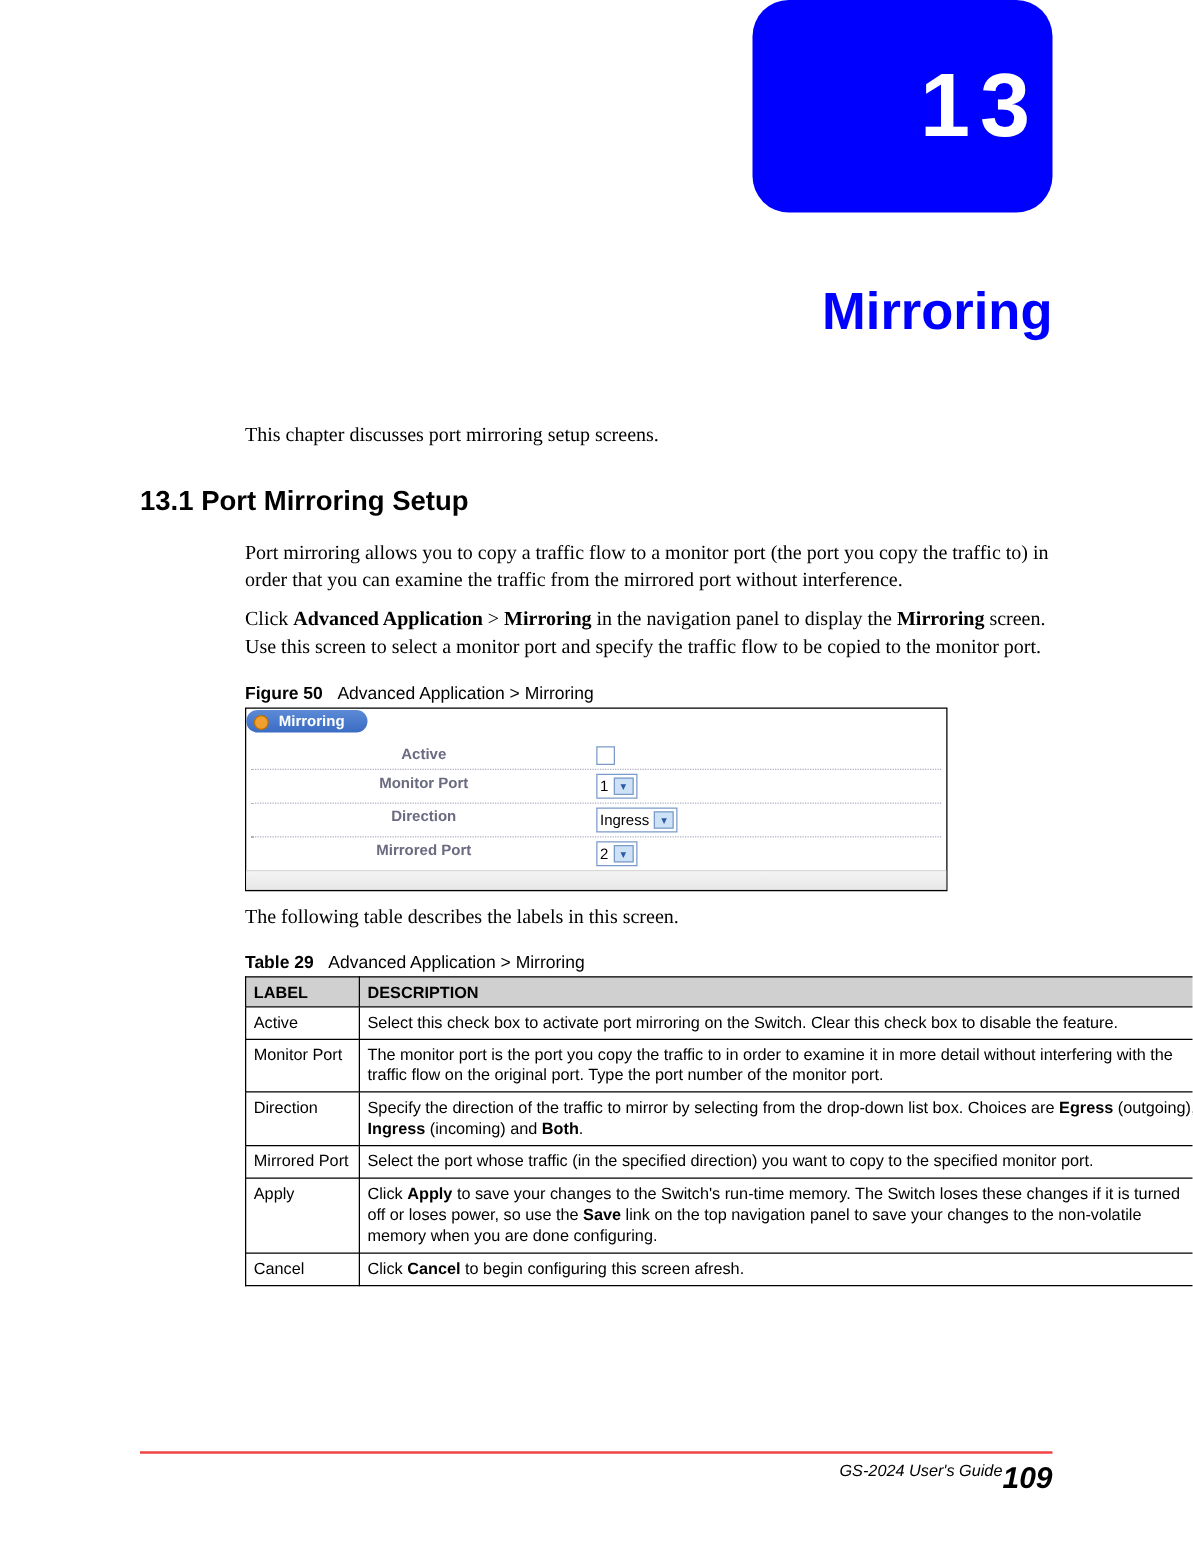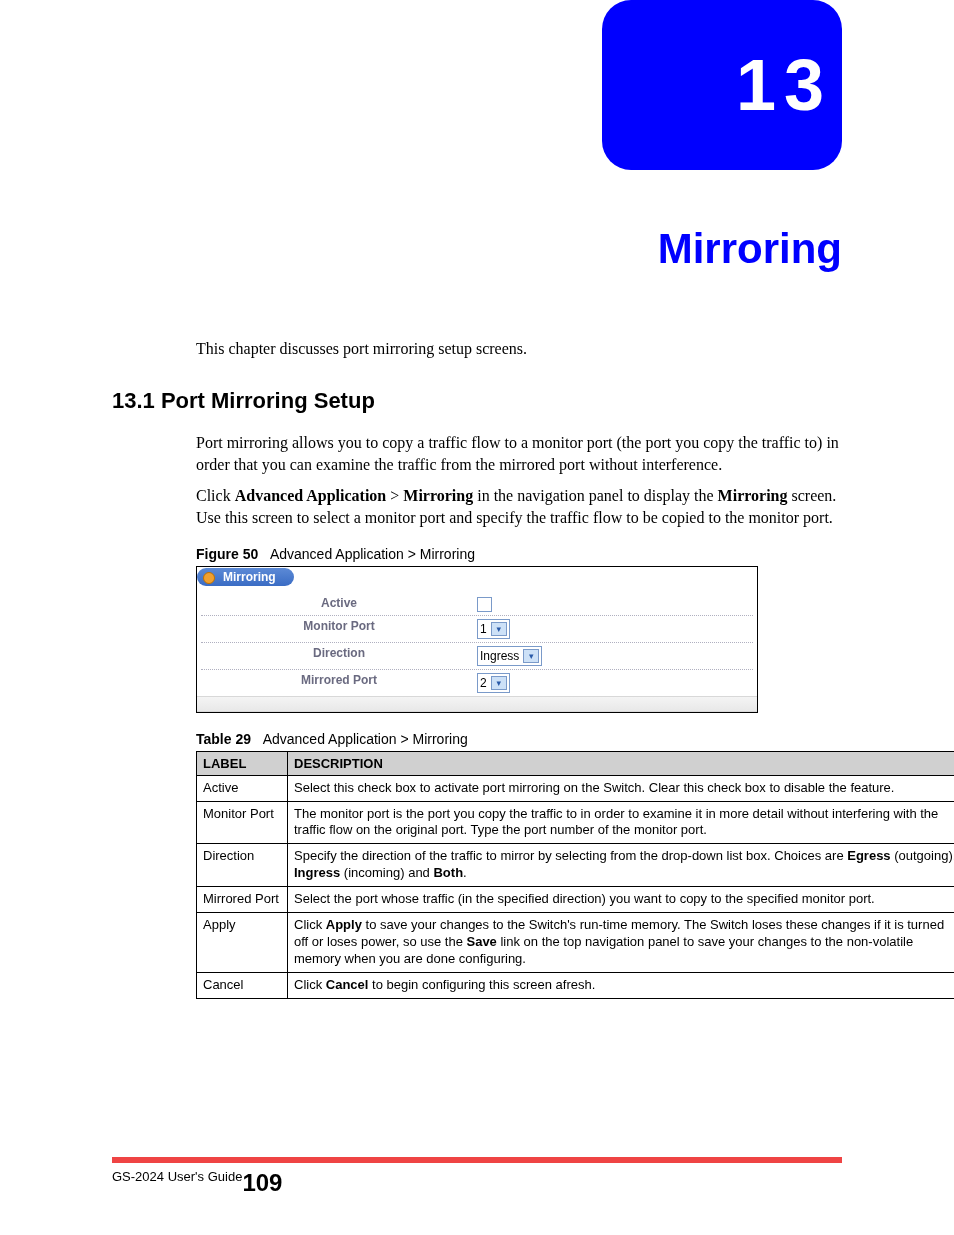--- a/index.html
+++ b/index.html
@@ -191,26 +191,27 @@
     vertical-align: top;
     line-height: 1.3;
   }
   table.desc td.label-col { width: 78px; }
   
   .footer {
     position: absolute;
     left: 112px;
     right: 112px;
     bottom: 38px;
-    border-top: 6px solid #ef4444;
+    border-top: 2px solid #ef4444;
     padding-top: 6px;
     font-family: Arial, Helvetica, sans-serif;
     font-size: 13px;
     display: flex;
-    justify-content: flex-start;
+    justify-content: flex-end;
+    font-style: italic;
   }
   .footer .pg {
     font-size: 24px;
     font-weight: bold;
   }
 </style>
 </head>
 <body>
 
 <div class="page">
@@ -268,20 +269,21 @@
             <span class="fig-select">
               <span>2</span>
               <span class="fig-select-arrow">▾</span>
             </span>
           </div>
         </div>
       </div>
       <div class="fig-divider"></div>
     </div>
 
+    <p class="after-fig">The following table describes the labels in this screen.</p>
 
     <p class="caption">
       <b>Table 29</b>&nbsp;&nbsp;&nbsp;<span>Advanced Application &gt; Mirroring</span>
     </p>
 
     <table class="desc">
       <thead>
         <tr>
           <th class="label-col">LABEL</th>
           <th>DESCRIPTION</th>

